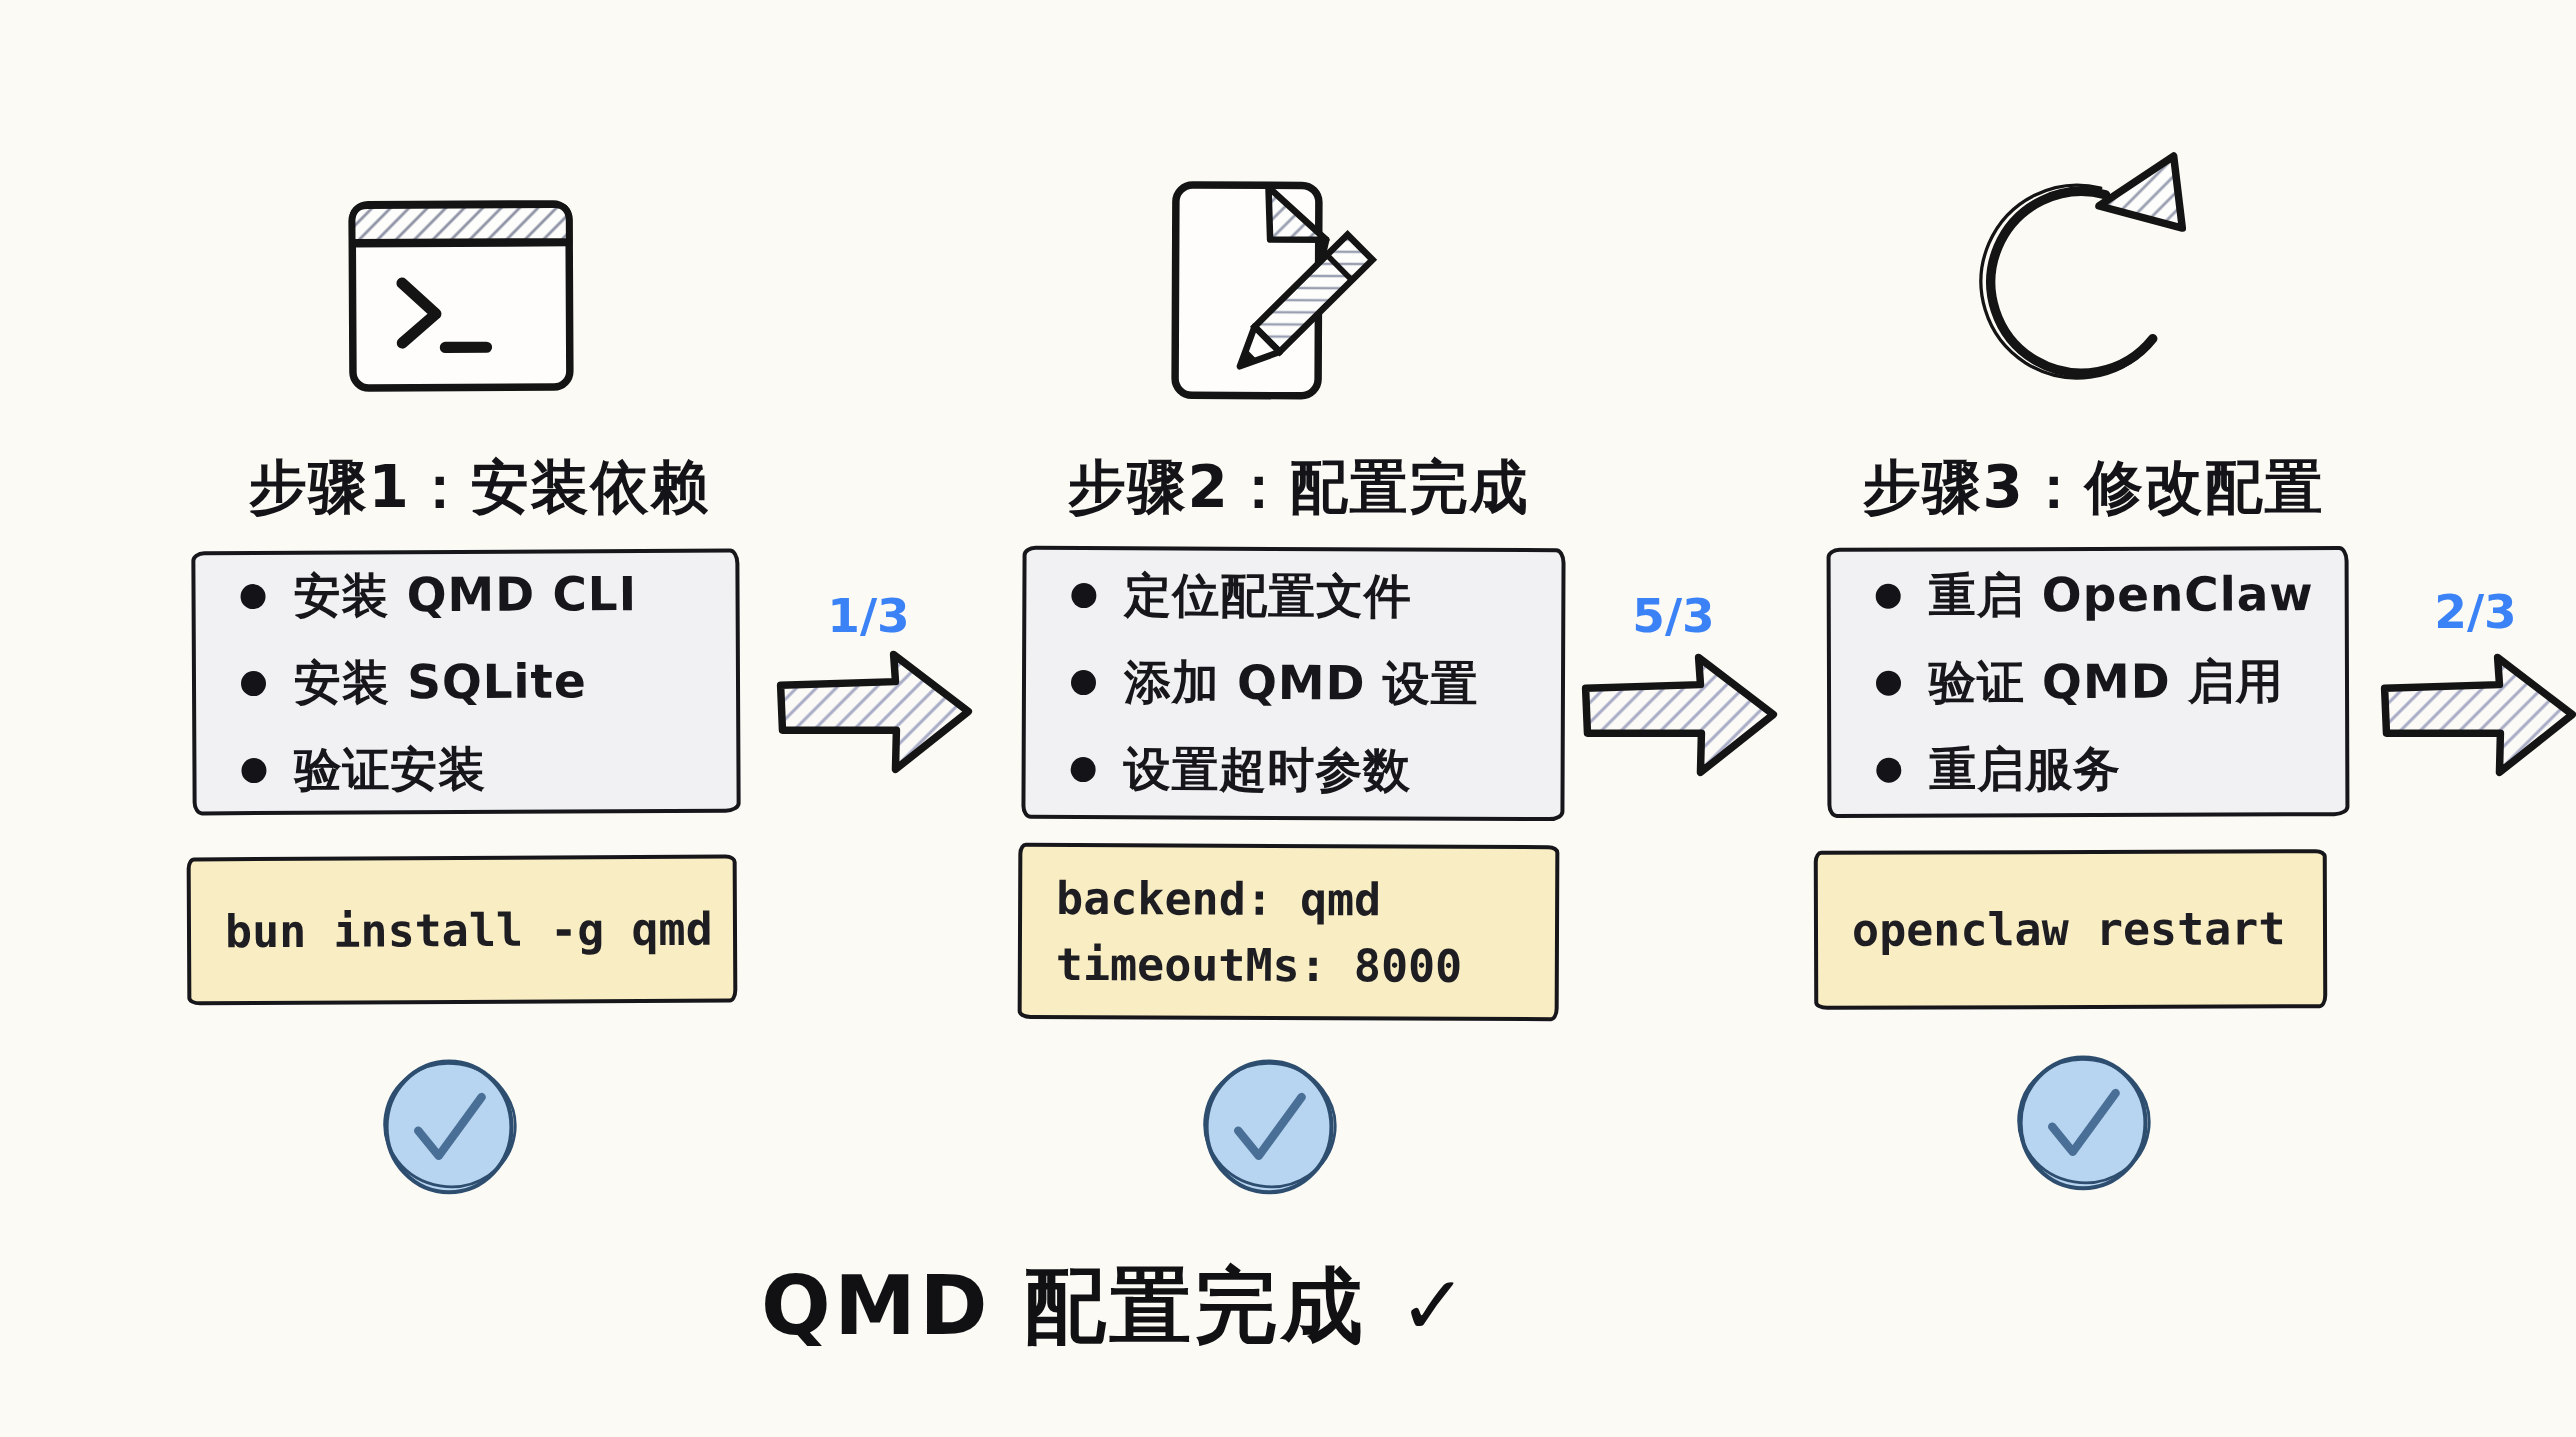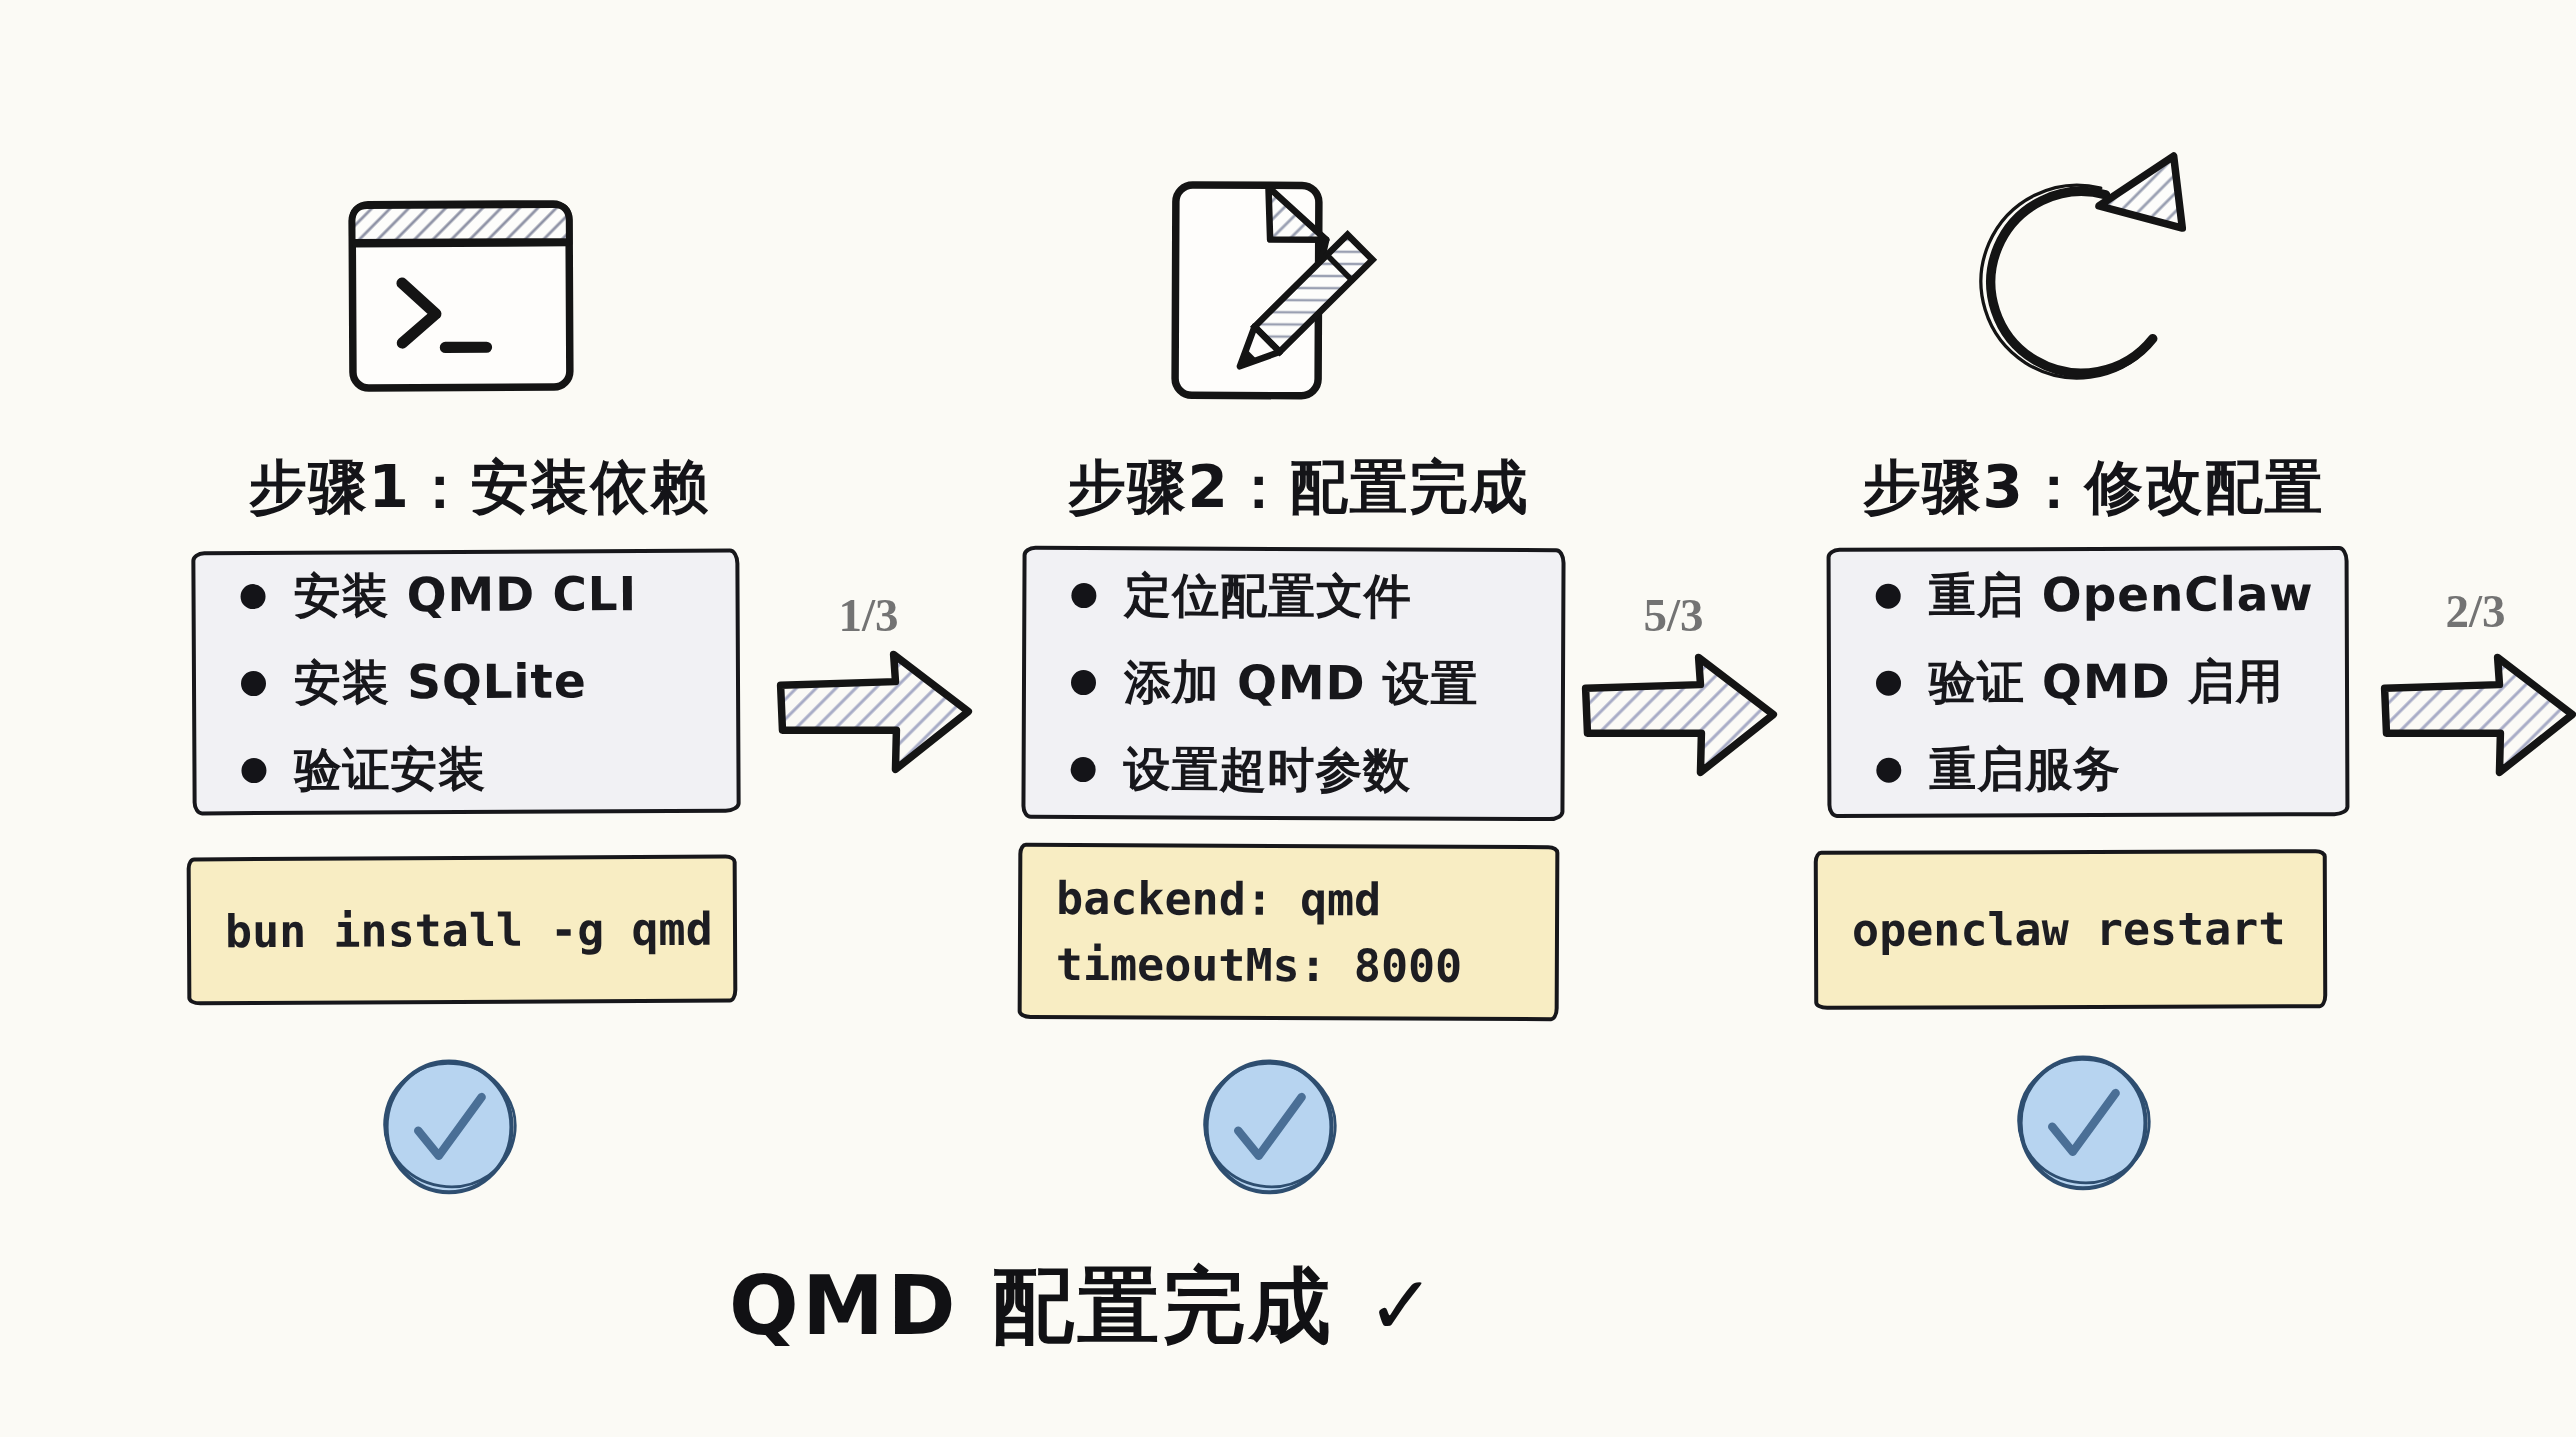--- a/index.html
+++ b/index.html
@@ -50,29 +50,30 @@
     font-size:45px;font-weight:700;color:#1d1d22;white-space:nowrap;
   }
 
   .check{position:absolute;width:140px;height:140px;}
   .check svg{display:block;width:100%;height:100%;}
 
   .arrow{position:absolute;}
   .arrow svg{display:block;width:100%;height:100%;}
   .arrow-label{
     position:absolute;
-    font-size:47px;font-weight:700;color:#737373;
-    text-align:center;white-space:nowrap;font-family:Liberation Serif, serif;
+    font-size:47px;font-weight:700;color:#3b82f6;
+    text-align:center;white-space:nowrap;
   }
 
   .footer{
     position:absolute;left:0;top:1252px;width:2168px;margin:0;
     text-align:center;
     font-size:82px;font-weight:700;color:#111114;letter-spacing:3.7px;
     white-space:nowrap;
+    padding-left:32px;
   }
 
   .r1{transform:rotate(-0.3deg);}
   .r2{transform:rotate(0.25deg);}
   .r3{transform:rotate(-0.2deg);}
 </style>
 </head>
 <body>
 
 <div class="canvas">

